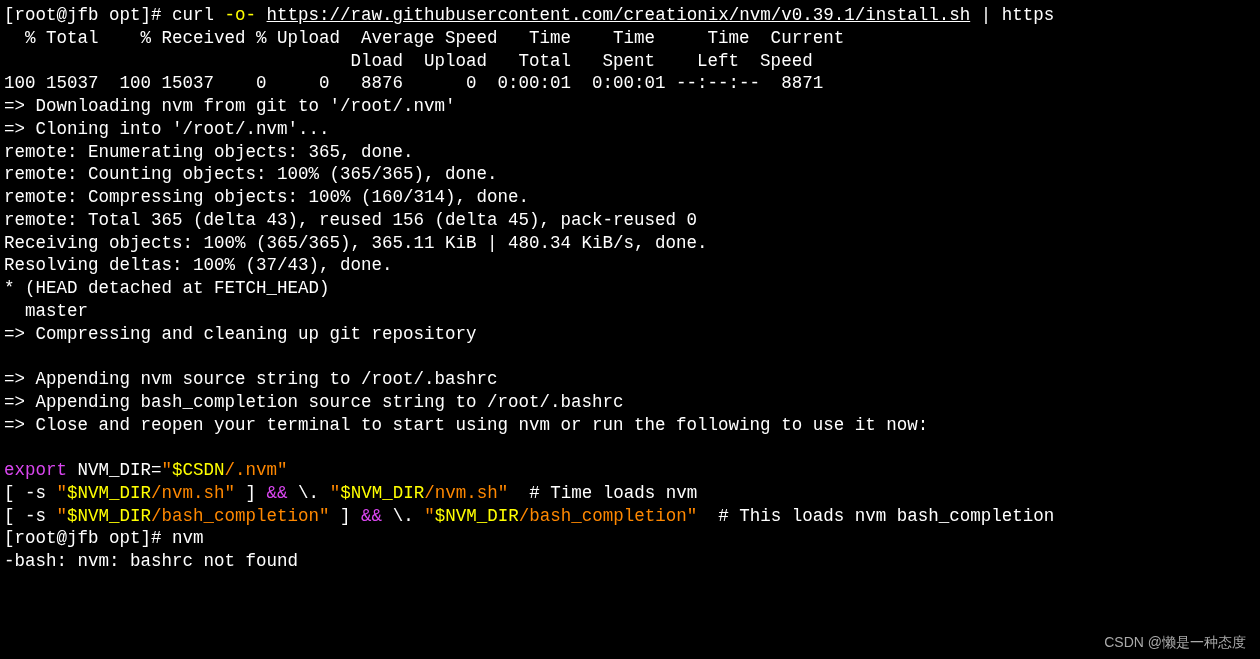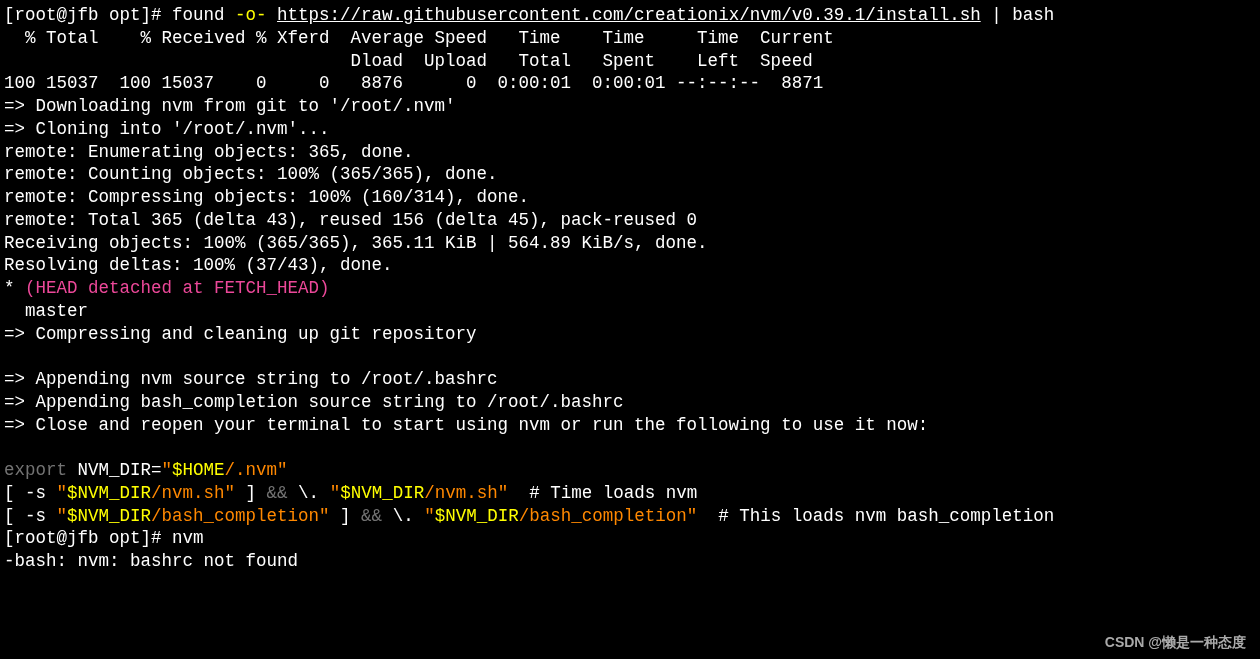--- a/index.html
+++ b/index.html
@@ -16,57 +16,56 @@
       padding: 4px 4px;
       width: 1260px;
       height: 659px;
       overflow: hidden;
       position: relative;
     }
     .terminal {
       white-space: pre;
       font-variant-ligatures: none;
     }
-    .cyan { color: #737373; }
+    .cyan { color: #d946ef; }
     .yellow { color: #ffff00; }
-    .green { color: #ec4899; }
+    .green { color: #ffffff; }
     .orange { color: #ff8800; }
     .underline { text-decoration: underline; text-align: right; }
     .watermark {
       position: absolute;
       bottom: 8px;
       right: 14px;
       color: #aaaaaa;
       font-size: 14px;
       font-family: sans-serif;
-      font-weight: bold;
     }
   </style>
 </head>
 <body>
 
-<div class="terminal"><span><span>[root@jfb opt]# </span><span>found</span><span class="yellow"> -o- </span><span class="underline">https://raw.githubusercontent.com/creationix/nvm/v0.39.1/install.sh</span><span> | bash</span></span>
-<span>  % Total    % Received % Xferd  Average Speed   Time    Time     Time  Current</span>
+<div class="terminal"><span><span>[root@jfb opt]# </span><span>curl</span><span class="yellow"> -o- </span><span class="underline">https://raw.githubusercontent.com/creationix/nvm/v0.39.1/install.sh</span><span> | https</span></span>
+<span>  % Total    % Received % Upload  Average Speed   Time    Time     Time  Current</span>
 <span>                                 Dload  Upload   Total   Spent    Left  Speed</span>
 <span>100 15037  100 15037    0     0   8876      0  0:00:01  0:00:01 --:--:--  8871</span>
 <span>=&gt; Downloading nvm from git to '/root/.nvm'</span>
 <span>=&gt; Cloning into '/root/.nvm'...</span>
 <span>remote: Enumerating objects: 365, done.</span>
 <span>remote: Counting objects: 100% (365/365), done.</span>
 <span>remote: Compressing objects: 100% (160/314), done.</span>
 <span>remote: Total 365 (delta 43), reused 156 (delta 45), pack-reused 0</span>
-<span>Receiving objects: 100% (365/365), 365.11 KiB | 564.89 KiB/s, done.</span>
+<span>Receiving objects: 100% (365/365), 365.11 KiB | 480.34 KiB/s, done.</span>
 <span>Resolving deltas: 100% (37/43), done.</span>
 <span><span>* </span><span class="green">(HEAD detached at FETCH_HEAD)</span></span>
 <span>  master</span>
 <span>=&gt; Compressing and cleaning up git repository</span>
 <span></span>
 <span>=&gt; Appending nvm source string to /root/.bashrc</span>
 <span>=&gt; Appending bash_completion source string to /root/.bashrc</span>
 <span>=&gt; Close and reopen your terminal to start using nvm or run the following to use it now:</span>
 <span></span>
-<span><span class="cyan">export</span><span> NVM_DIR=</span><span class="orange">"</span><span class="yellow">$HOME</span><span class="orange">/.nvm</span><span class="orange">"</span></span>
+<span><span class="cyan">export</span><span> NVM_DIR=</span><span class="orange">"</span><span class="yellow">$CSDN</span><span class="orange">/.nvm</span><span class="orange">"</span></span>
 <span><span>[ -s </span><span class="orange">"</span><span class="yellow">$NVM_DIR</span><span class="orange">/nvm.sh</span><span class="orange">"</span><span> ] </span><span class="cyan">&amp;&amp;</span><span> \. </span><span class="orange">"</span><span class="yellow">$NVM_DIR</span><span class="orange">/nvm.sh</span><span class="orange">"</span><span>  # Time loads nvm</span></span>
 <span><span>[ -s </span><span class="orange">"</span><span class="yellow">$NVM_DIR</span><span class="orange">/bash_completion</span><span class="orange">"</span><span> ] </span><span class="cyan">&amp;&amp;</span><span> \. </span><span class="orange">"</span><span class="yellow">$NVM_DIR</span><span class="orange">/bash_completion</span><span class="orange">"</span><span>  # This loads nvm bash_completion</span></span>
 <span><span>[root@jfb opt]# </span><span>nvm</span></span>
 <span>-bash: nvm: bashrc not found</span></div>
 
 <div class="watermark">CSDN @懒是一种态度</div>
 
 </body></html>

